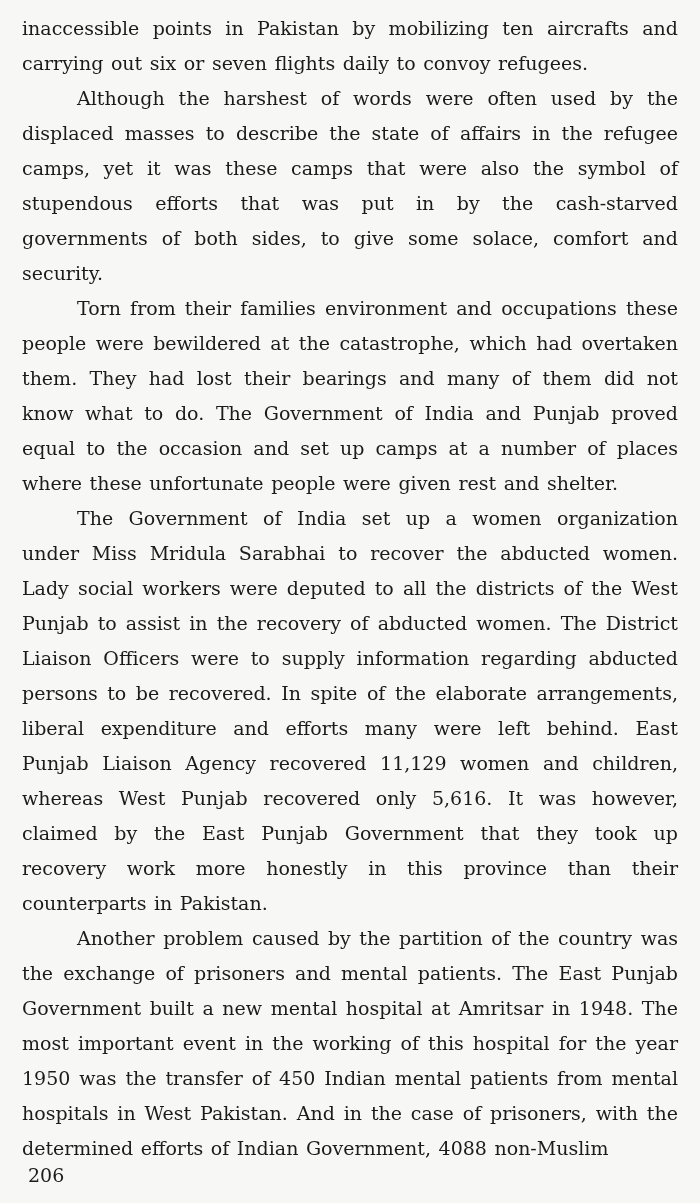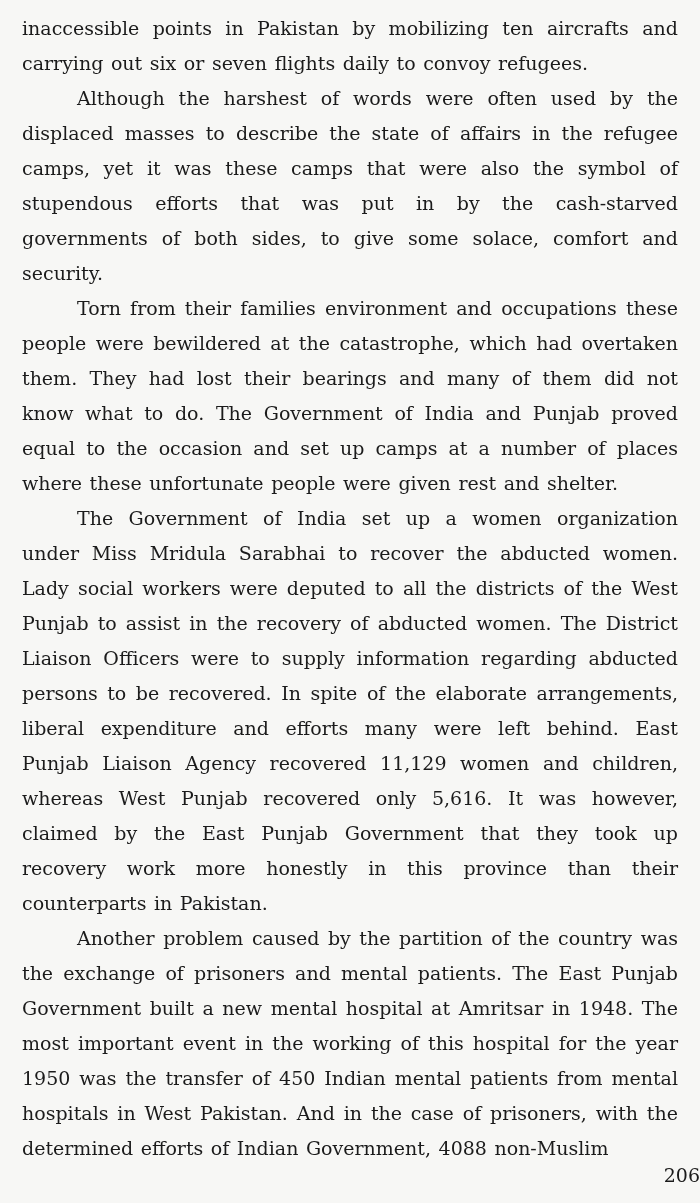--- a/index.html
+++ b/index.html
@@ -29,21 +29,21 @@
     word-spacing: 1.5px;
   }
   .para.indent {
     text-indent: 55px;
   }
   .folio {
     position: absolute;
     left: 0;
     right: 0;
     bottom: 17px;
-    text-align: right;
+    text-align: left;
     font-size: 19px;
     line-height: 22px;
     margin-left: 28px;
   }
 </style>
 </head>
 <body style="background: rgb(247, 247, 245);">
 
 <main class="page" style="color: rgb(27, 27, 27);">
   <p class="para">inaccessible points in Pakistan by mobilizing ten aircrafts and carrying out six or seven flights daily to convoy refugees.</p>

